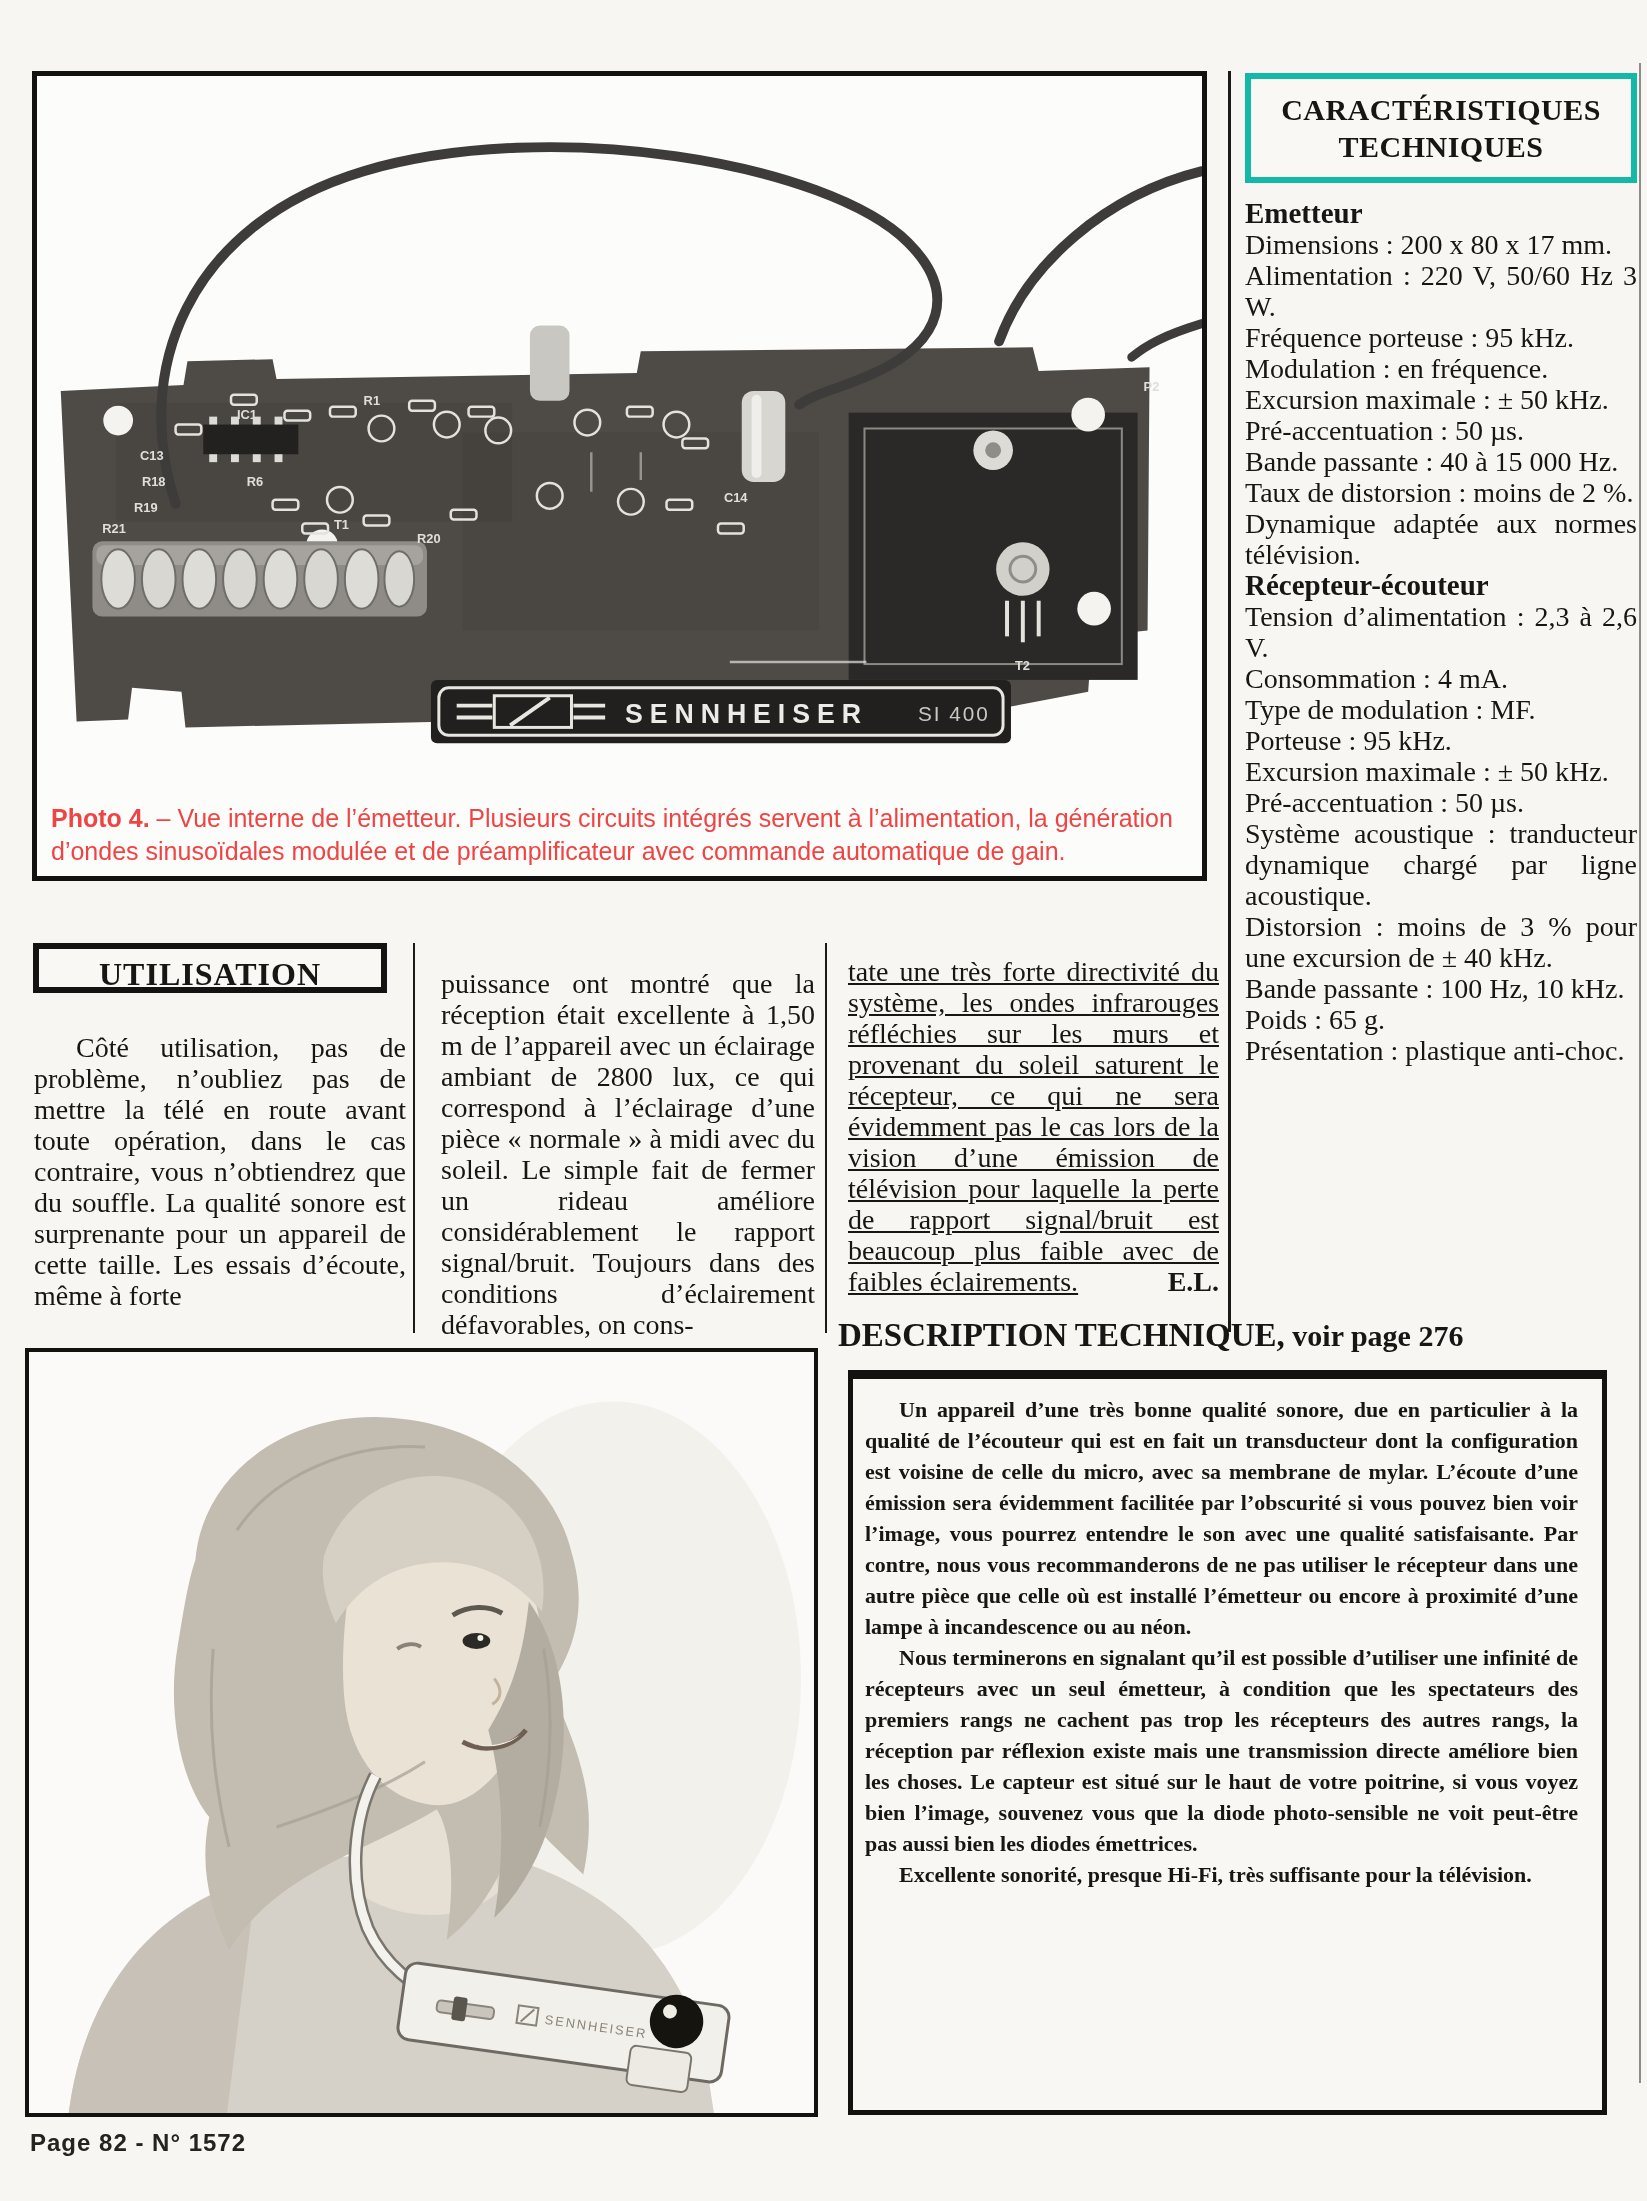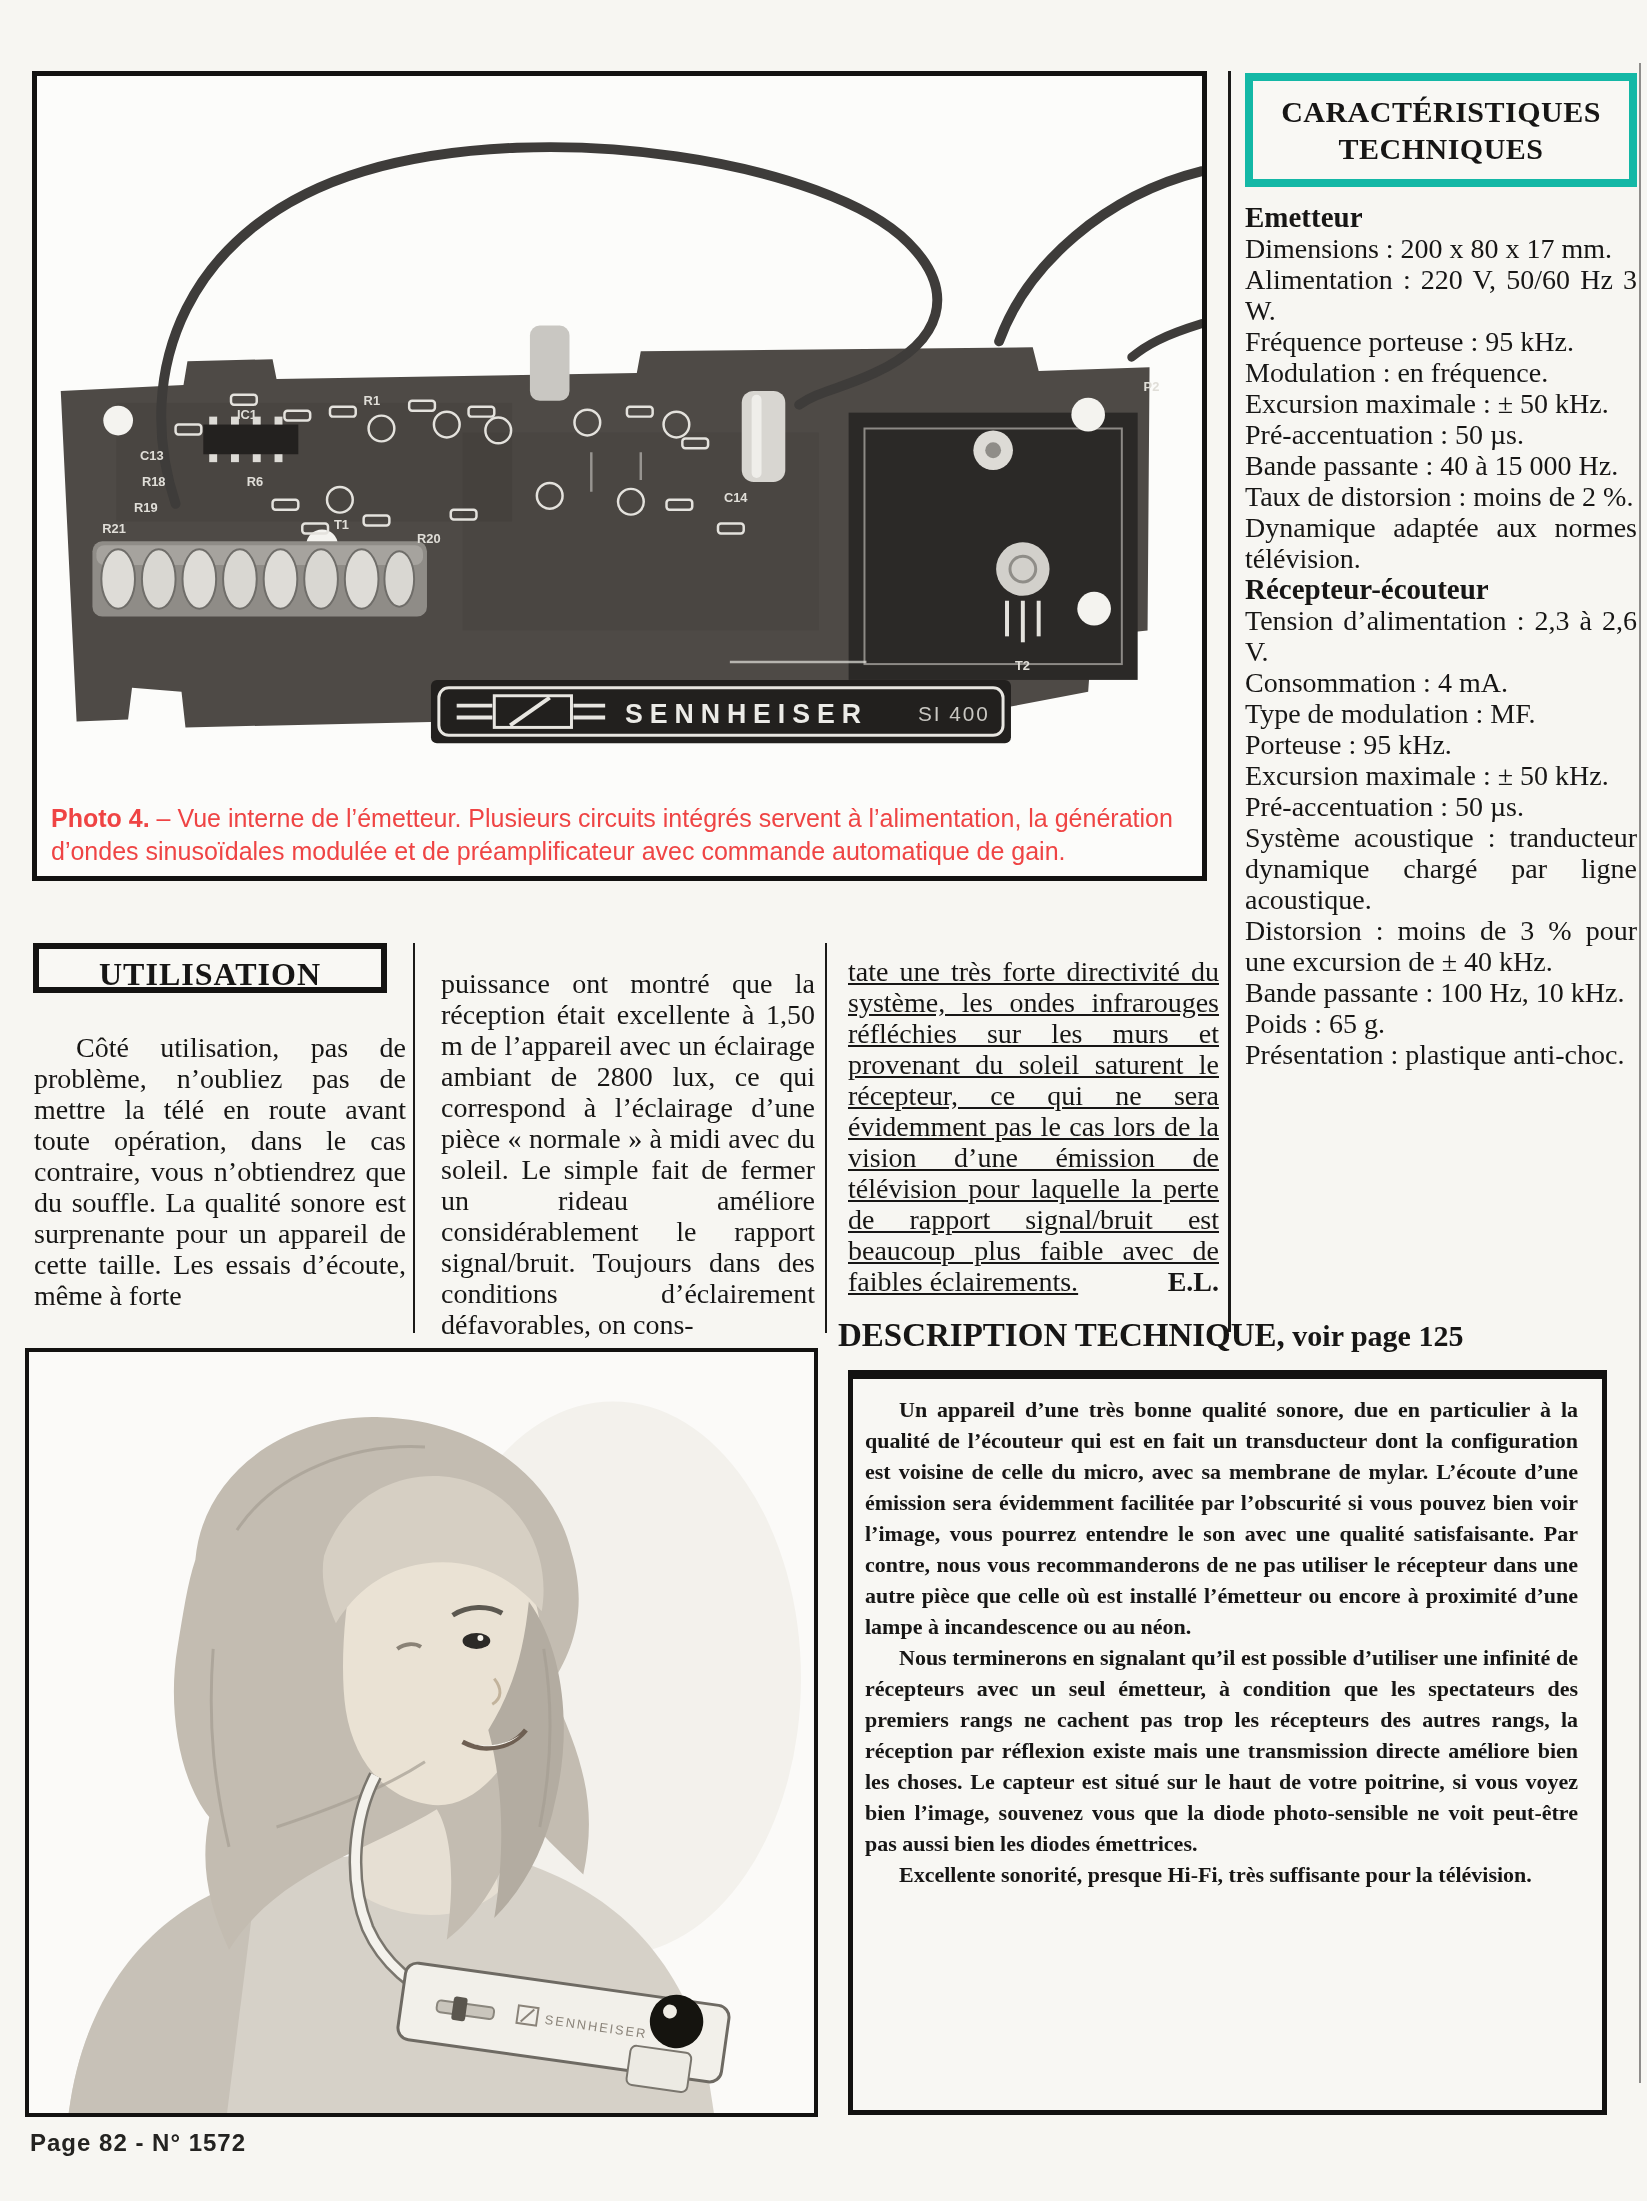--- a/index.html
+++ b/index.html
@@ -16,21 +16,21 @@
 
   
   .photo-frame{left:32px;top:71px;width:1175px;height:810px;border:5px solid #131211;background:#fcfcfa;}
   .photo-frame svg{display:block;}
   .caption{position:absolute;left:14px;right:16px;bottom:8px;
            font-family:"Liberation Sans", sans-serif;font-size:25px;line-height:33px;color:#ef4444;}
   .caption b{font-weight:700;}
 
   
   .specs{left:1245px;top:73px;width:392px;}
-  .specs-title{border:8px solid #14b8a6;padding:12px 4px;text-align:center;
+  .specs-title{border:6px solid #14b8a6;padding:12px 4px;text-align:center;
                font-weight:bold;font-size:30px;line-height:37px;letter-spacing:0.5px;background:#f9f8f4;}
   .specs-body{margin-top:15px;font-size:28px;line-height:31px;}
   .spec-head{font-weight:bold;font-size:29px;}
   .spec-item{text-align:justify;}
 
   
   .util-box{left:33px;top:943px;width:354px;height:50px;border:6px solid #141312;
             text-align:center;font-weight:bold;font-size:32px;line-height:51px;letter-spacing:1px;background:#f9f8f4;}
   .col{font-size:28px;line-height:31px;text-align:justify;}
   .col p{margin:0;}
@@ -226,21 +226,21 @@
     <p>Côté utilisation, pas de problème, n’oubliez pas de mettre la télé en route avant toute opération, dans le cas contraire, vous n’obtiendrez que du souffle. La qualité sonore est surprenante pour un appareil de cette taille. Les essais d’écoute, même à forte</p>
   </div>
   <div class="abs col col2">
     <p>puissance ont montré que la réception était excellente à 1,50 m de l’appareil avec un éclairage ambiant de 2800 lux, ce qui correspond à l’éclairage d’une pièce « normale » à midi avec du soleil. Le simple fait de fermer un rideau améliore considérablement le rapport signal/bruit. Toujours dans des conditions d’éclairement défavorables, on cons-</p>
   </div>
   <div class="abs col col3">
     <p><span>tate une très forte directivité du système, les ondes infrarouges réfléchies sur les murs et provenant du soleil saturent le récepteur, ce qui ne sera évidemment pas le cas lors de la vision d’une émission de télévision pour laquelle la perte de rapport signal/bruit est beaucoup plus faible avec de faibles éclairements.</span> <b class="sig">E.L.</b></p>
   </div>
 
   <div class="abs desc-line">
-    <span class="desc-main">DESCRIPTION TECHNIQUE,</span><span class="desc-sub"> voir page 125</span>
+    <span class="desc-main">DESCRIPTION TECHNIQUE,</span><span class="desc-sub"> voir page 276</span>
   </div>
 
   <div class="abs portrait-frame">
     <svg width="785" height="761" viewBox="0 0 793 769">
       <rect width="793" height="769" fill="#fbfaf8"></rect>
       <ellipse cx="590" cy="330" rx="190" ry="280" fill="#f3f1ec"></ellipse>
 
       <path d="M40,769 C58,630 140,556 268,516 L420,498 C560,518 644,584 682,704 L692,769 Z" fill="#d6d1c8"></path>
       <path d="M40,769 C58,630 140,556 230,530 L200,769 Z" fill="#c7c1b7"></path>
 

